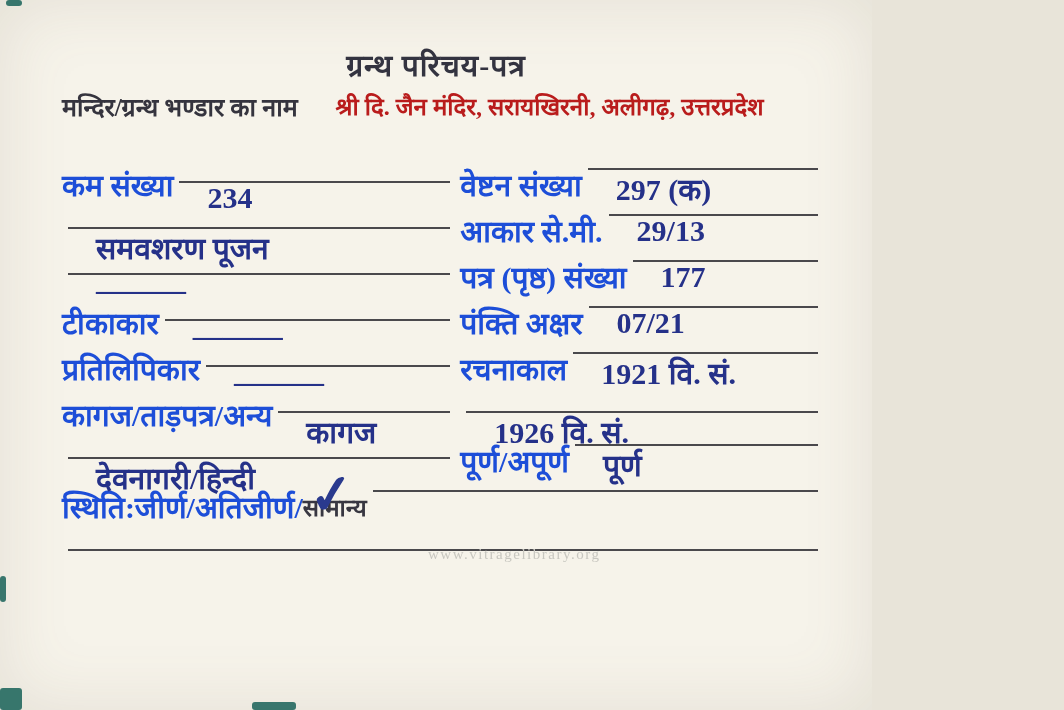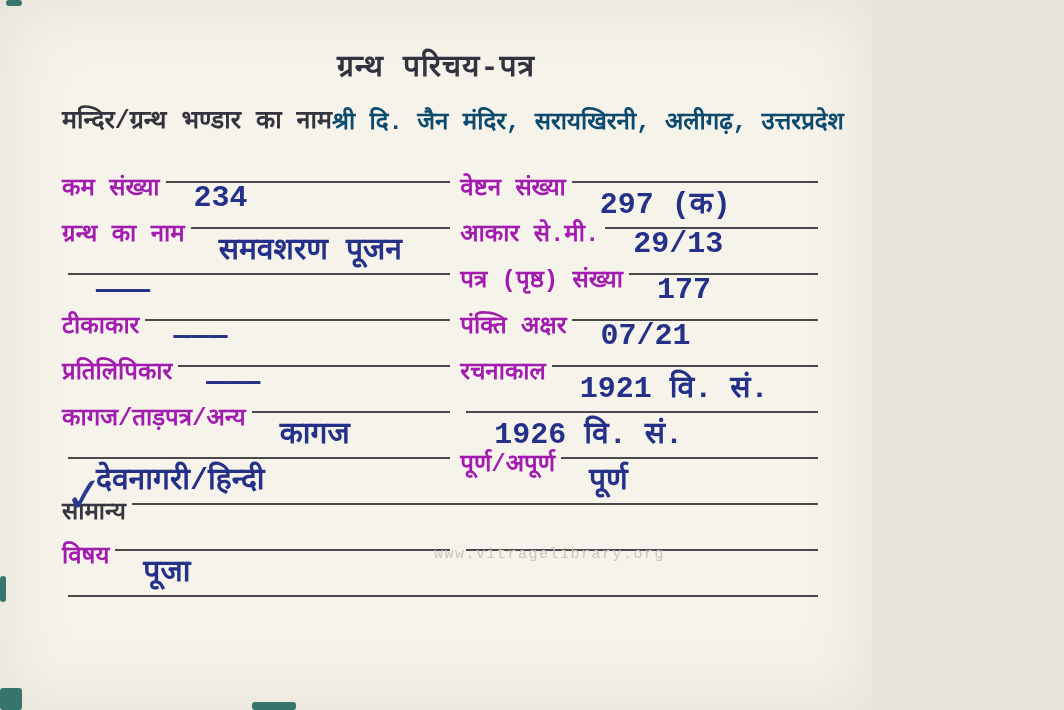--- a/index.html
+++ b/index.html
@@ -1,60 +1,60 @@
 <!DOCTYPE html>
 <html><head>
 <meta charset="utf-8">
 <style>
   html,body{margin:0;padding:0;background:#e8e4d9;}
   .card{
     position:relative;
     width:872px;height:710px;
     background:#f6f3ea;
     box-shadow:inset 0 0 70px rgba(120,108,85,0.14);
-    font-family:Liberation Mono, monospace;
+    font-family:Liberation Serif, serif;
     color:#3b3a44;
     overflow:hidden;
   }
   .title{
     position:absolute;top:44px;left:0;width:100%;
     text-align:center;font-size:30px;font-weight:bold;color:#333340;
     letter-spacing:1px;
   }
   .header-row{
-    position:absolute;top:101px;left:62px;right:40px;
-    display:flex;align-items:flex-end;white-space:nowrap;
+    position:absolute;top:89px;left:62px;right:40px;
+    display:flex;align-items:flex-start;white-space:nowrap;
   }
   .header-row .hlbl{font-size:25px;font-weight:bold;color:#35343e;}
-  .header-row .hval{font-size:24px;font-weight:bold;color:#0c4a6e;}
+  .header-row .hval{font-size:24px;font-weight:bold;color:#b91c1c;margin-left:38px;}
   .rows{position:absolute;top:158px;left:62px;right:44px;}
   .row{display:flex;height:46px;align-items:flex-end;}
   .cell-left{flex:0 0 52%;display:flex;align-items:flex-end;min-width:0;}
-  .cell-right{flex:1;display:flex;align-items:flex-end;min-width:0;}
-  .lbl{font-size:24px;font-weight:bold;line-height:1.2;color:#a21caf;white-space:nowrap;}
+  .cell-right{flex:1;display:flex;min-width:0;}
+  .lbl{font-size:30px;font-weight:bold;line-height:1.2;color:#1d4ed8;white-space:nowrap;}
   .line{
     flex:1;position:relative;height:0;
     border-bottom:2px solid rgba(43,42,48,0.85);
     margin:0 10px 21px 6px;
   }
   .line .val{
     position:absolute;left:28px;top:0px;
     font-size:30px;font-weight:bold;color:#253189;
     white-space:nowrap;letter-spacing:0px;z-index:2;
   }
   .dashval{letter-spacing:-2px;}
   .chk-wrap{position:relative;white-space:nowrap;font-size:24px;font-weight:bold;color:#383741;}
   .chk-mark{
     position:absolute;left:6px;top:-22px;
     font-size:54px;font-weight:bold;color:#2a3a8e;
     transform:rotate(-6deg);line-height:1;z-index:3;
   }
   .watermark{
     position:absolute;top:546px;left:428px;
-    font-size:15px;color:#c8c7c0;letter-spacing:1.5px;z-index:1;margin-left:6px;
+    font-size:15px;color:#c8c7c0;letter-spacing:1.5px;z-index:1;
   }
   .artifact{position:absolute;background:#176158;opacity:.85;border-radius:3px;}
   .a1{left:6px;top:0;width:16px;height:6px;}
   .a2{left:876px;top:6px;width:22px;height:6px;}
   .a3{left:1038px;top:0;width:26px;height:9px;}
   .a4{left:1056px;top:148px;width:8px;height:22px;}
   .a5{left:1055px;top:468px;width:9px;height:30px;}
   .a6{left:1026px;top:697px;width:38px;height:13px;}
   .a7{left:252px;top:702px;width:44px;height:8px;}
   .a8{left:0;top:688px;width:22px;height:22px;}
@@ -85,21 +85,20 @@
         <span class="lbl">वेष्टन संख्या</span>
         <span class="chk-wrap"><span></span><span class="chk-mark"></span></span>
         <span class="line">
             <span class="val">297 (क)</span>
           </span>
       </div>
     </div>
 
     <div class="row">
       <div class="cell-left">
-        <span class="lbl">ग्रन्थ का नाम</span>
         <span class="line">
             <span class="val">समवशरण पूजन</span>
           </span>
       </div>
       <div class="cell-right">
         <span class="lbl">आकार से.मी.</span>
         <span class="chk-wrap"><span></span><span class="chk-mark"></span></span>
         <span class="line">
             <span class="val">29/13</span>
           </span>
@@ -178,42 +177,28 @@
         <span class="lbl">पूर्ण/अपूर्ण</span>
         <span class="chk-wrap"><span></span><span class="chk-mark"></span></span>
         <span class="line">
             <span class="val">पूर्ण</span>
           </span>
       </div>
     </div>
 
     <div class="row">
       <div class="cell-right">
+        <span class="lbl">स्थिति:जीर्ण/अतिजीर्ण/</span>
         <span class="chk-wrap"><span>सामान्य</span><span class="chk-mark">✓</span></span>
         <span class="line">
             <span class="val"></span>
           </span>
       </div>
     </div>
 
-    <div class="row">
-      <div class="cell-left">
-        <span class="lbl">विषय</span>
-        <span class="line">
-            <span class="val">पूजा</span>
-          </span>
-      </div>
-      <div class="cell-right">
-        <span class="lbl"></span>
-        <span class="chk-wrap"><span></span><span class="chk-mark"></span></span>
-        <span class="line">
-            <span class="val"></span>
-          </span>
-      </div>
-    </div>
 
     <div class="row">
       <div class="cell-right">
         <span class="lbl"></span>
         <span class="chk-wrap"><span></span><span class="chk-mark"></span></span>
         <span class="line">
             <span class="val"></span>
           </span>
       </div>
     </div>

